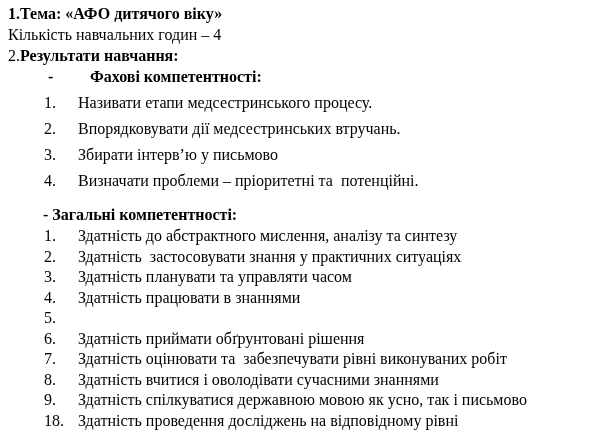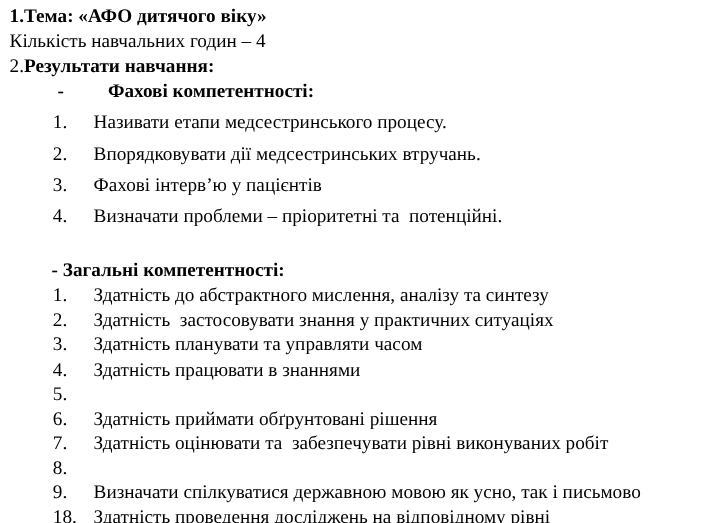--- a/index.html
+++ b/index.html
@@ -52,21 +52,21 @@
   }
   ol.comp-list li .txt {
     white-space: pre-wrap;
   }
   
   ol.prof-list { margin-top: 5px; }
   ol.prof-list li { margin: 5px 0; }
 
   
   .gen-heading {
-    margin: 24px 0 1px 35px;
+    margin: 13px 0 1px 35px;
     line-height: 21px;
     white-space: pre-wrap;
   }
   ol.gen-list li { line-height: 20.5px; }
 </style>
 </head>
 <body>
 
 <div class="page">
 
@@ -85,21 +85,21 @@
     <li>
         <span class="num">1.</span>
         <span class="txt">Називати етапи медсестринського процесу.</span>
       </li>
     <li>
         <span class="num">2.</span>
         <span class="txt">Впорядковувати дії медсестринських втручань.</span>
       </li>
     <li>
         <span class="num">3.</span>
-        <span class="txt">Фахові інтерв’ю у пацієнтів</span>
+        <span class="txt">Збирати інтерв’ю у письмово</span>
       </li>
     <li>
         <span class="num">4.</span>
         <span class="txt">Визначати проблеми – пріоритетні та  потенційні.</span>
       </li>
   </ol>
 
   <p class="gen-heading bold">- Загальні компетентності:</p>
 
   <ol class="comp-list gen-list">
@@ -125,24 +125,25 @@
     <li>
         <span class="num">6.</span>
         <span class="txt">Здатність приймати обґрунтовані рішення</span>
       </li>
     <li>
         <span class="num">7.</span>
         <span class="txt">Здатність оцінювати та  забезпечувати рівні виконуваних робіт</span>
       </li>
     <li>
         <span class="num">8.</span>
+        <span class="txt">Здатність вчитися і оволодівати сучасними знаннями</span>
       </li>
     <li>
         <span class="num">9.</span>
-        <span class="txt">Визначати спілкуватися державною мовою як усно, так і письмово</span>
+        <span class="txt">Здатність спілкуватися державною мовою як усно, так і письмово</span>
       </li>
     <li>
         <span class="num">18.</span>
         <span class="txt">Здатність проведення досліджень на відповідному рівні</span>
       </li>
   </ol>
 
 </div>
 
 </body></html>

